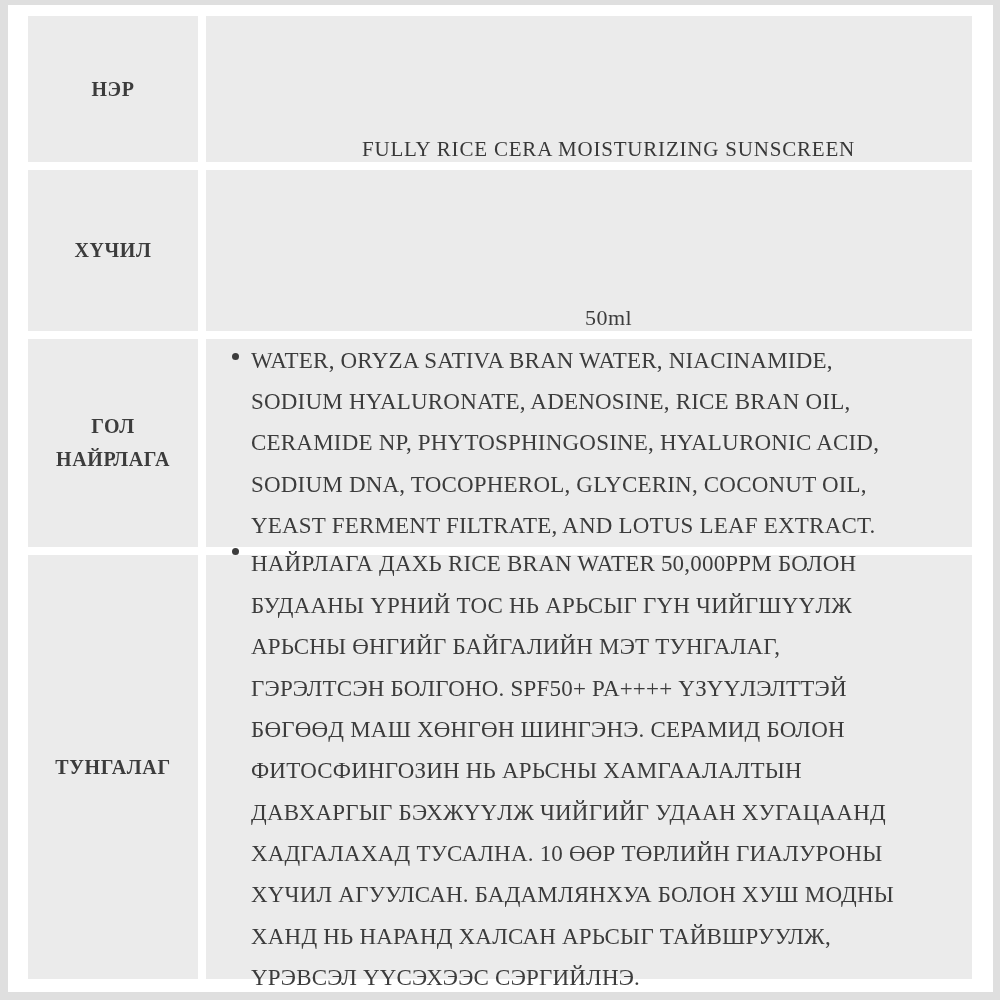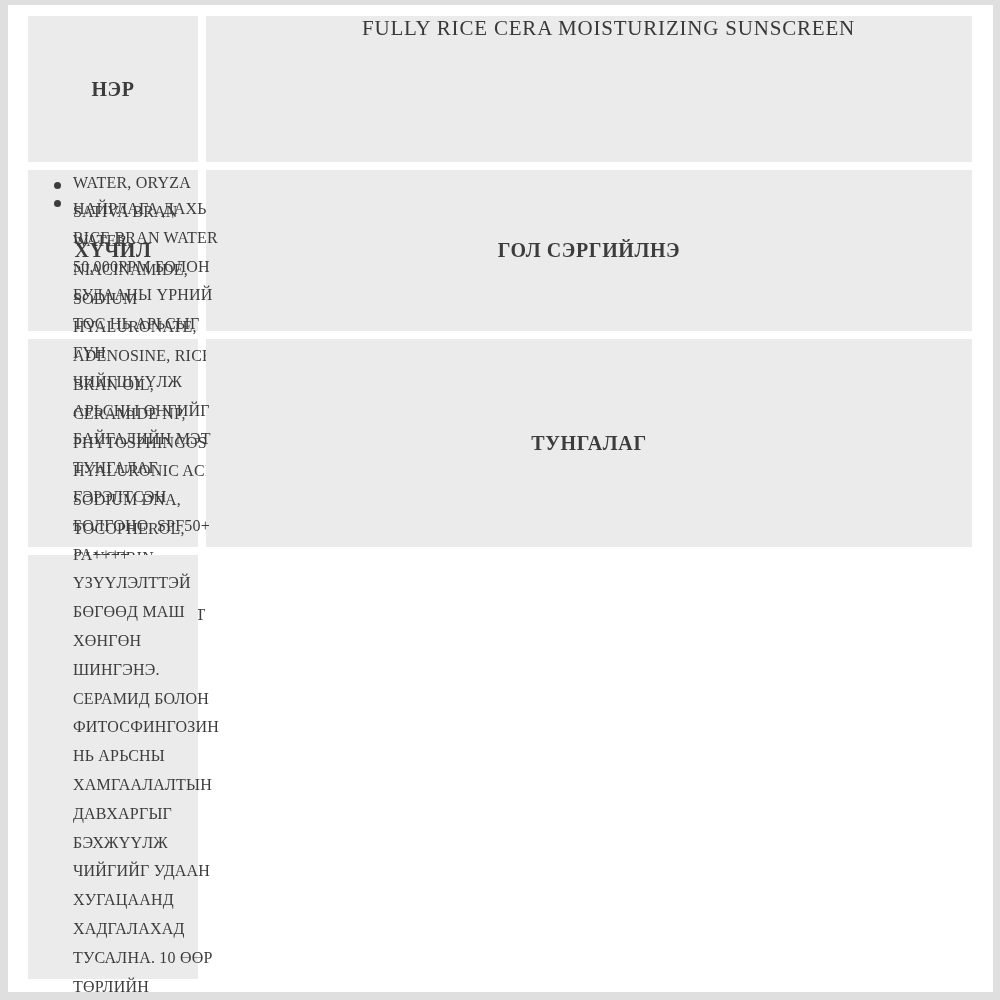--- a/index.html
+++ b/index.html
@@ -32,21 +32,21 @@
     justify-content: center;
     text-align: center;
     font-weight: bold;
     font-size: 20px;
     letter-spacing: 0.6px;
     line-height: 1.65;
     padding: 0 20px;
   }
   .value-cell-center {
     display: flex;
-    align-items: flex-start;
+    align-items: flex-end;
     justify-content: center;
     text-align: center;
     padding-left: 39px;
   }
   .title-text {
     font-size: 21px;
     letter-spacing: 0.8px;
     color: #383838;
   }
   .size-text {
@@ -65,21 +65,21 @@
   .bullet-dot {
     flex: 0 0 auto;
     width: 7px;
     height: 7px;
     border-radius: 50%;
     background: #3c3c3c;
     margin-top: 13px;
     margin-right: 12px;
   }
   .body-text {
-    font-size: 16px;
+    font-size: 23px;
     line-height: 1.8;
     letter-spacing: 0.2px;
     color: #3c3c3c;
   }
   .ingredients-text { max-width: 642px; }
   .description-text { max-width: 652px; margin-top: 8px; }
 </style>
 </head>
 <body>
 
@@ -89,23 +89,26 @@
     <div class="cell label-cell">
       <span>НЭР</span>
     </div>
     <div class="cell value-cell-center">
       <span class="title-text">FULLY RICE CERA MOISTURIZING SUNSCREEN</span>
     </div>
 
     <div class="cell label-cell">
       <span>ХҮЧИЛ</span>
     </div>
+    <div class="cell value-cell-center">
+      <span class="size-text">50ml</span>
+    </div>
 
     <div class="cell label-cell">
-      <span>ГОЛ СЭРГИЙЛНЭ</span>
+      <span>ГОЛ НАЙРЛАГА</span>
     </div>
     <div class="cell value-cell-list">
       <div class="bullet-item">
         <span class="bullet-dot"></span>
         <span class="body-text ingredients-text">WATER, ORYZA SATIVA BRAN WATER, NIACINAMIDE, SODIUM HYALURONATE, ADENOSINE, RICE BRAN OIL, CERAMIDE NP, PHYTOSPHINGOSINE, HYALURONIC ACID, SODIUM DNA, TOCOPHEROL, GLYCERIN, COCONUT OIL, YEAST FERMENT FILTRATE, AND LOTUS LEAF EXTRACT.</span>
       </div>
     </div>
 
     <div class="cell label-cell">
       <span>ТУНГАЛАГ</span>

